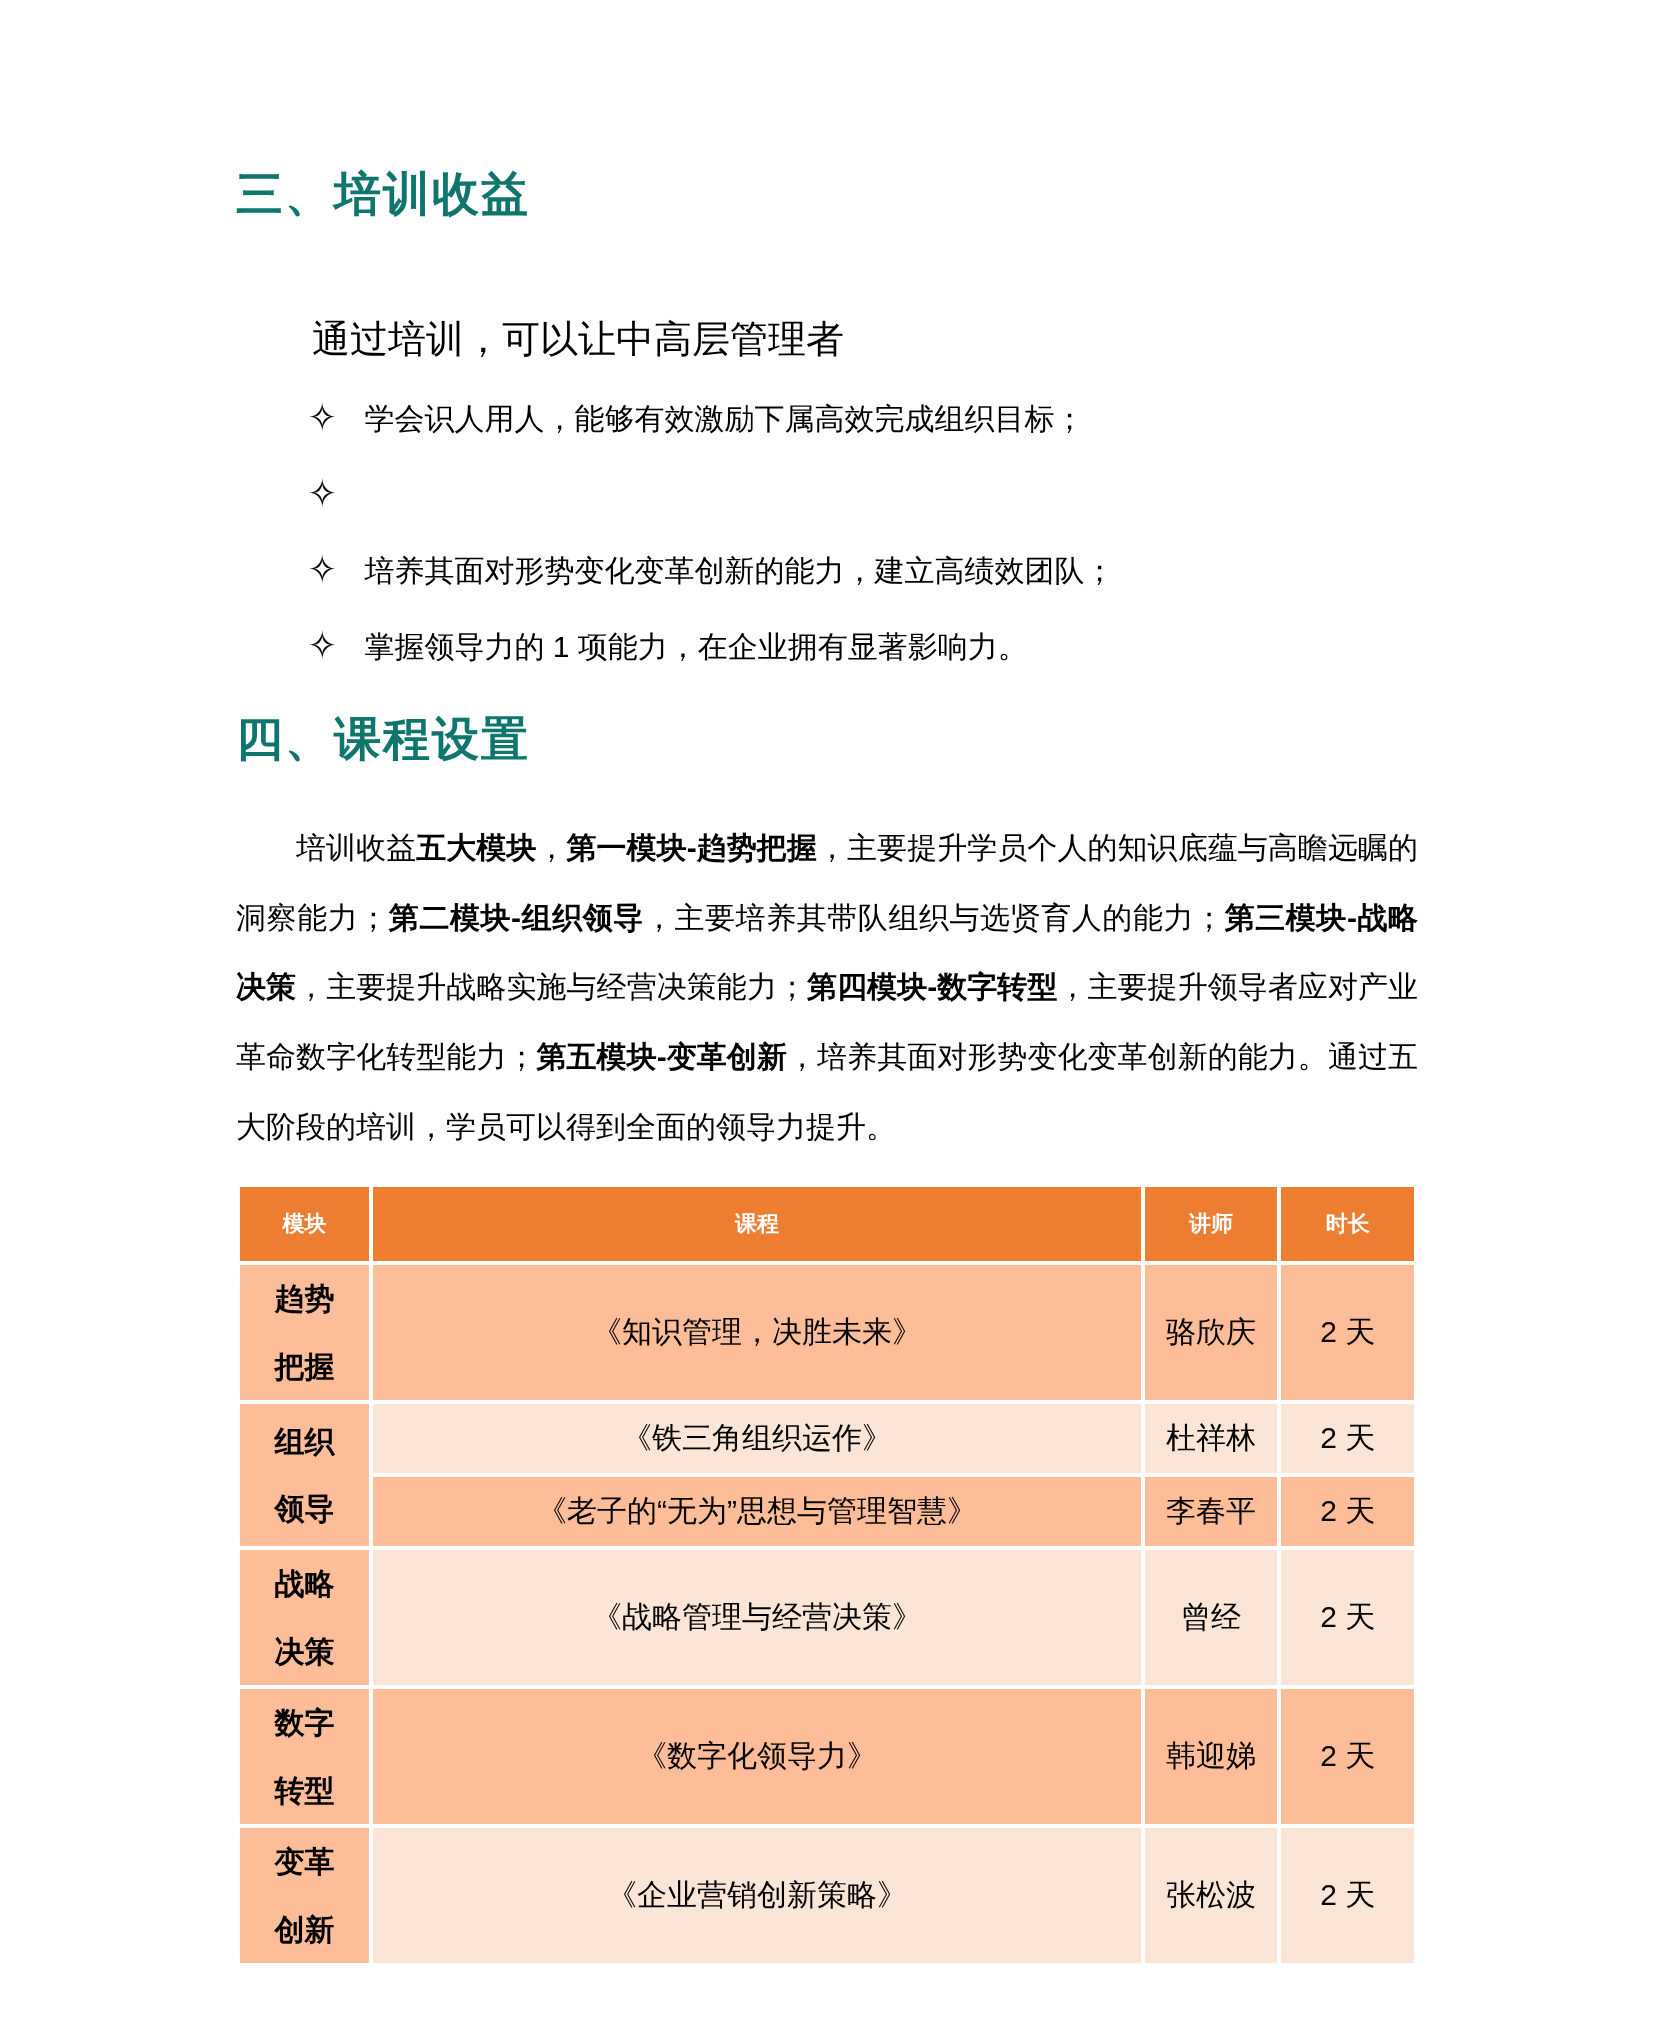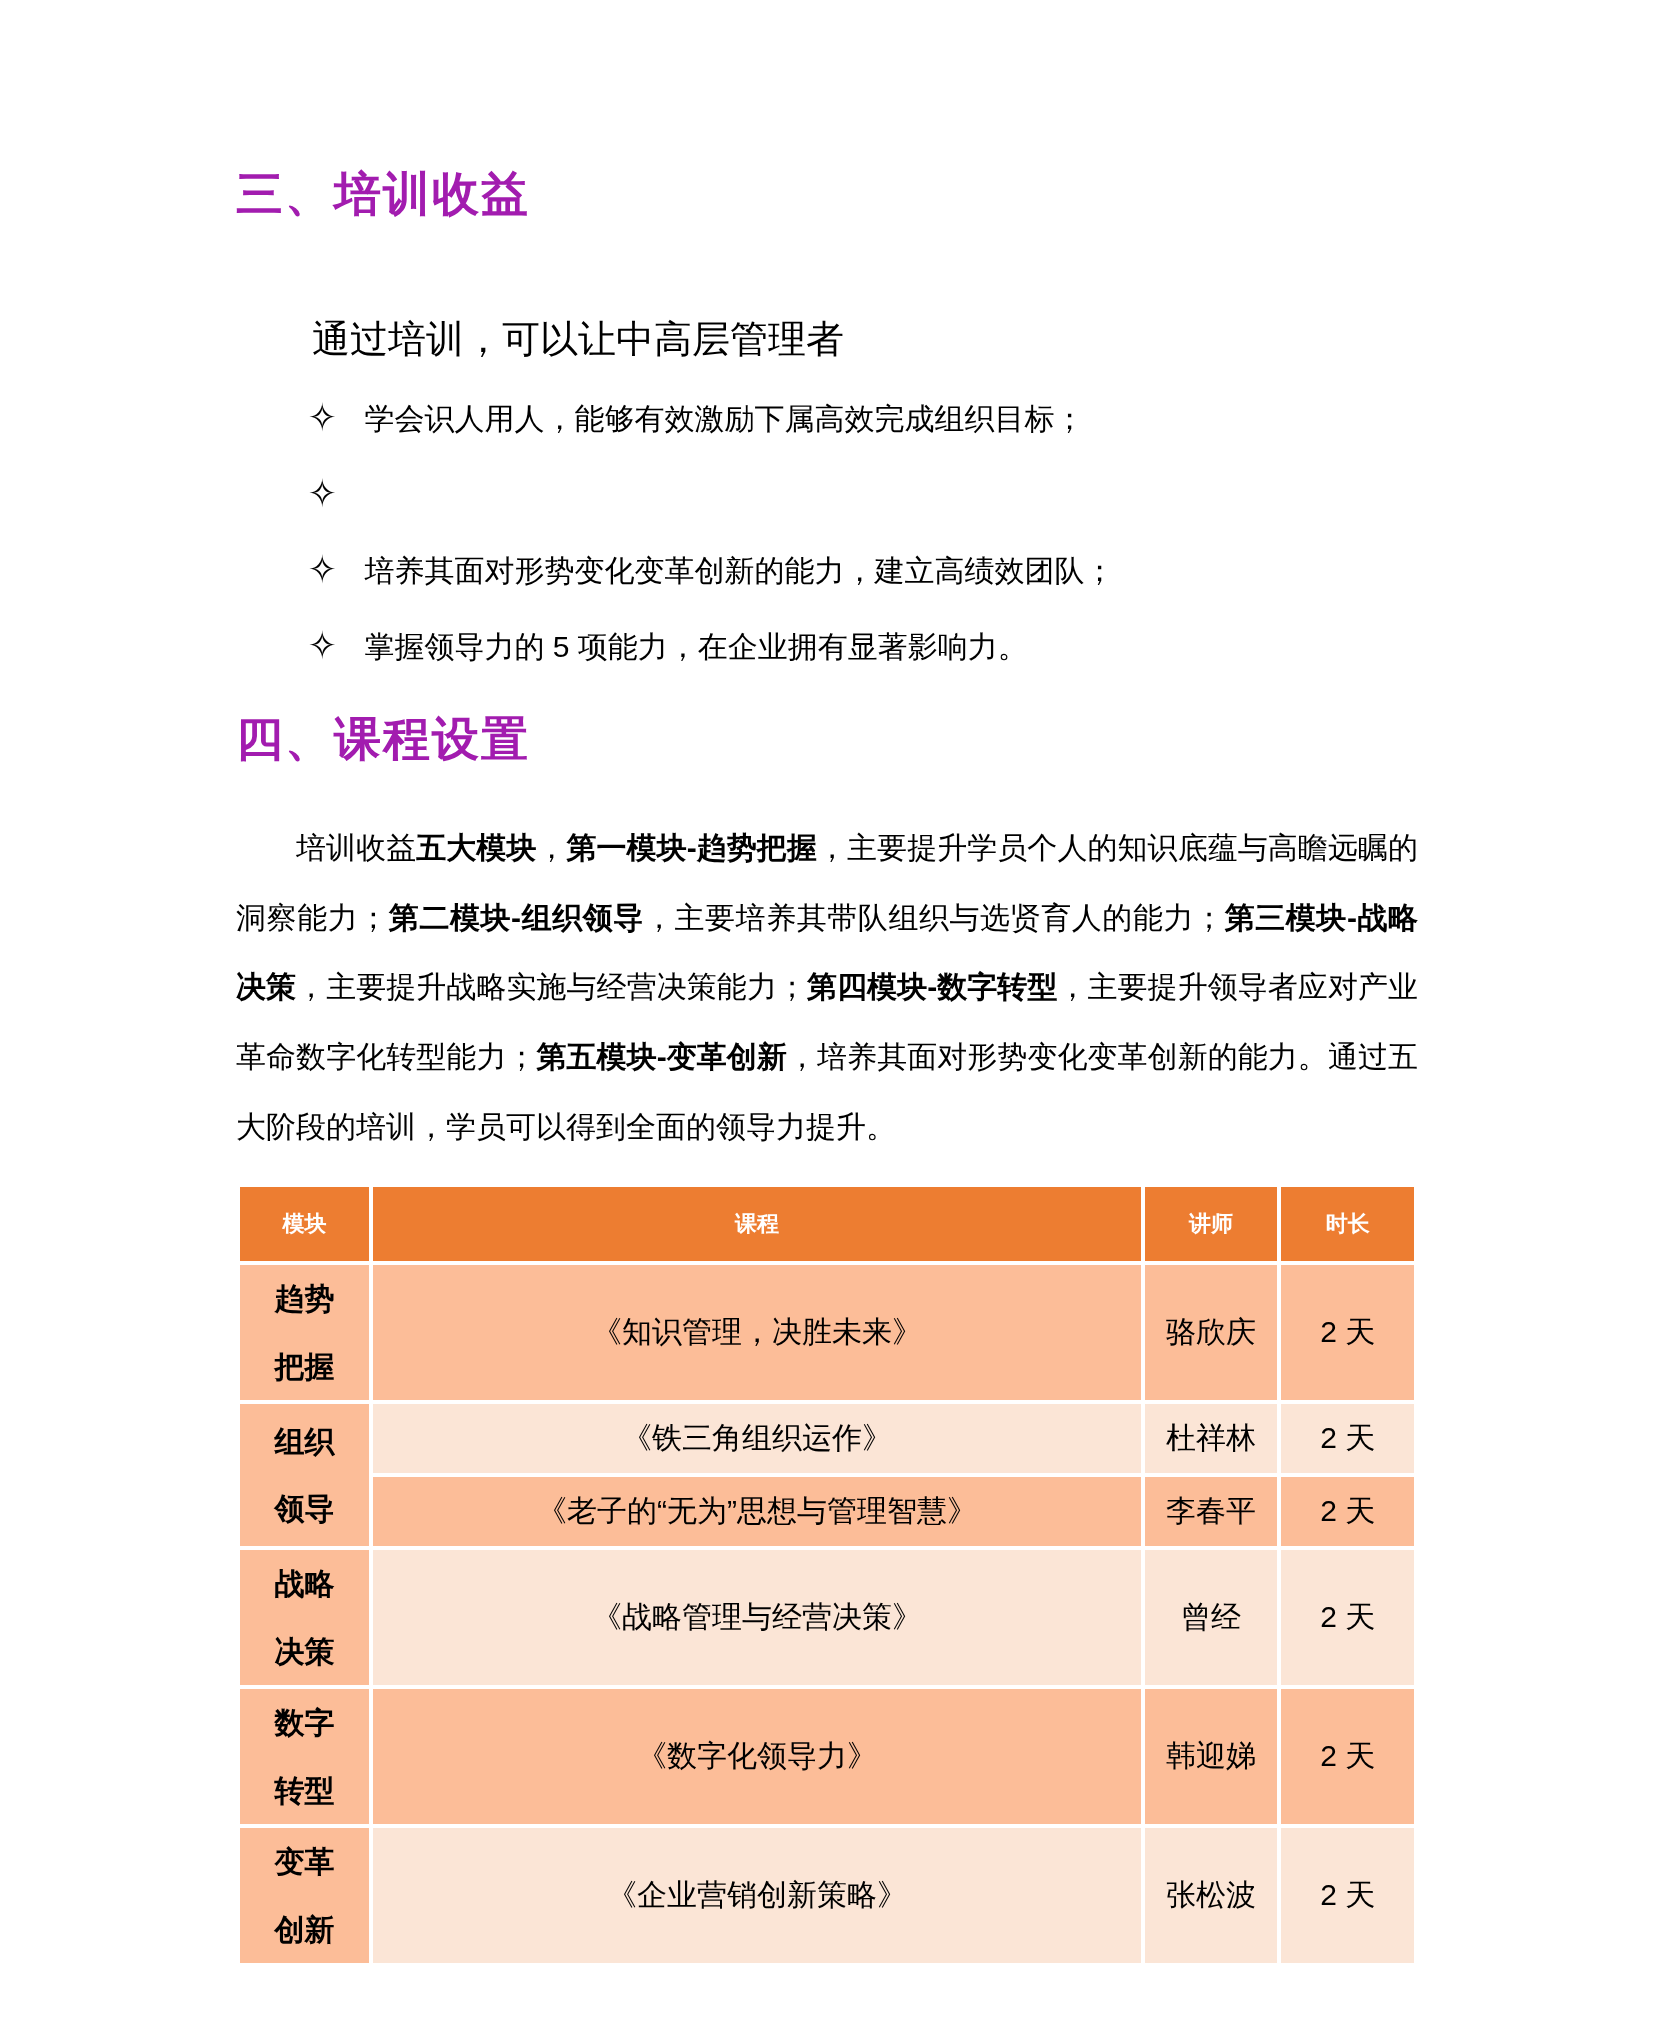--- a/index.html
+++ b/index.html
@@ -27,21 +27,21 @@
     position:absolute;
     left:236px;
     right:236px;
     top:0;
   }
   h2.sec{
     font-size:47px;
     font-weight:900;
     letter-spacing:2px;
     line-height:1.3;
-    color:#a21caf;
+    color:#0f766e;
   }
   h2.first{margin-top:163px;}
   h2.second{margin-top:46px;}
   p.intro{
     margin-top:96px;
     font-size:38px;
     line-height:1;
     text-indent:2em;
   }
   ul.benefits{
@@ -121,21 +121,21 @@
         </li>
         <li>
           <span class="glyph">✧</span>
         </li>
         <li>
           <span class="glyph">✧</span>
           <span>培养其面对形势变化变革创新的能力，建立高绩效团队；</span>
         </li>
         <li>
           <span class="glyph">✧</span>
-          <span>掌握领导力的 5 项能力，在企业拥有显著影响力。</span>
+          <span>掌握领导力的 1 项能力，在企业拥有显著影响力。</span>
         </li>
       </ul>
 
     <h2 class="sec second">四、课程设置</h2>
 
     <p class="modules"><span>培训收益</span><b>五大模块</b><span>，</span><b>第一模块-趋势把握</b><span>，主要提升学员个人的知识底蕴与高瞻远瞩的洞察能力；</span><b>第二模块-组织领导</b><span>，主要培养其带队组织与选贤育人的能力；</span><b>第三模块-战略决策</b><span>，主要提升战略实施与经营决策能力；</span><b>第四模块-数字转型</b><span>，主要提升领导者应对产业革命数字化转型能力；</span><b>第五模块-变革创新</b><span>，培养其面对形势变化变革创新的能力。通过五大阶段的培训，学员可以得到全面的领导力提升。</span></p>
 
     <table class="course">
       <colgroup>
         <col class="c-module">

